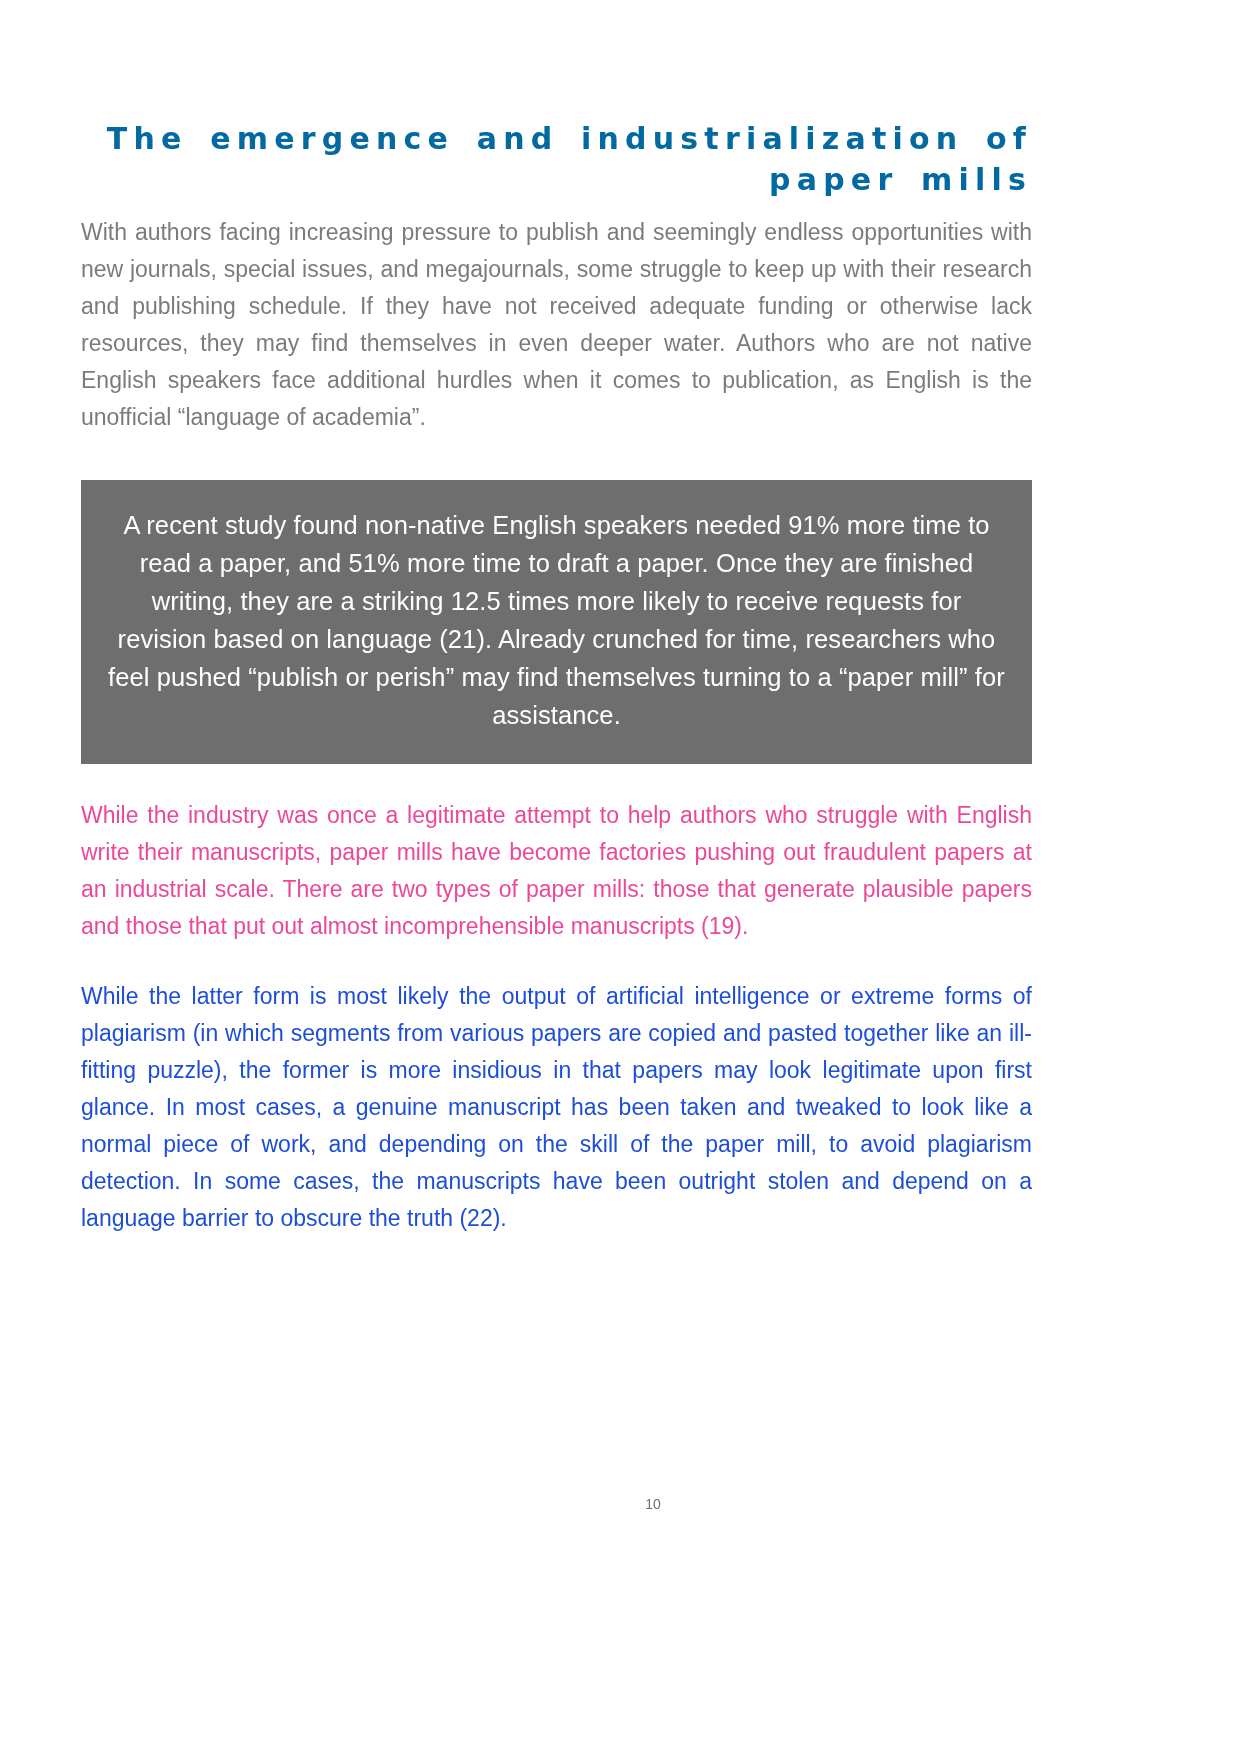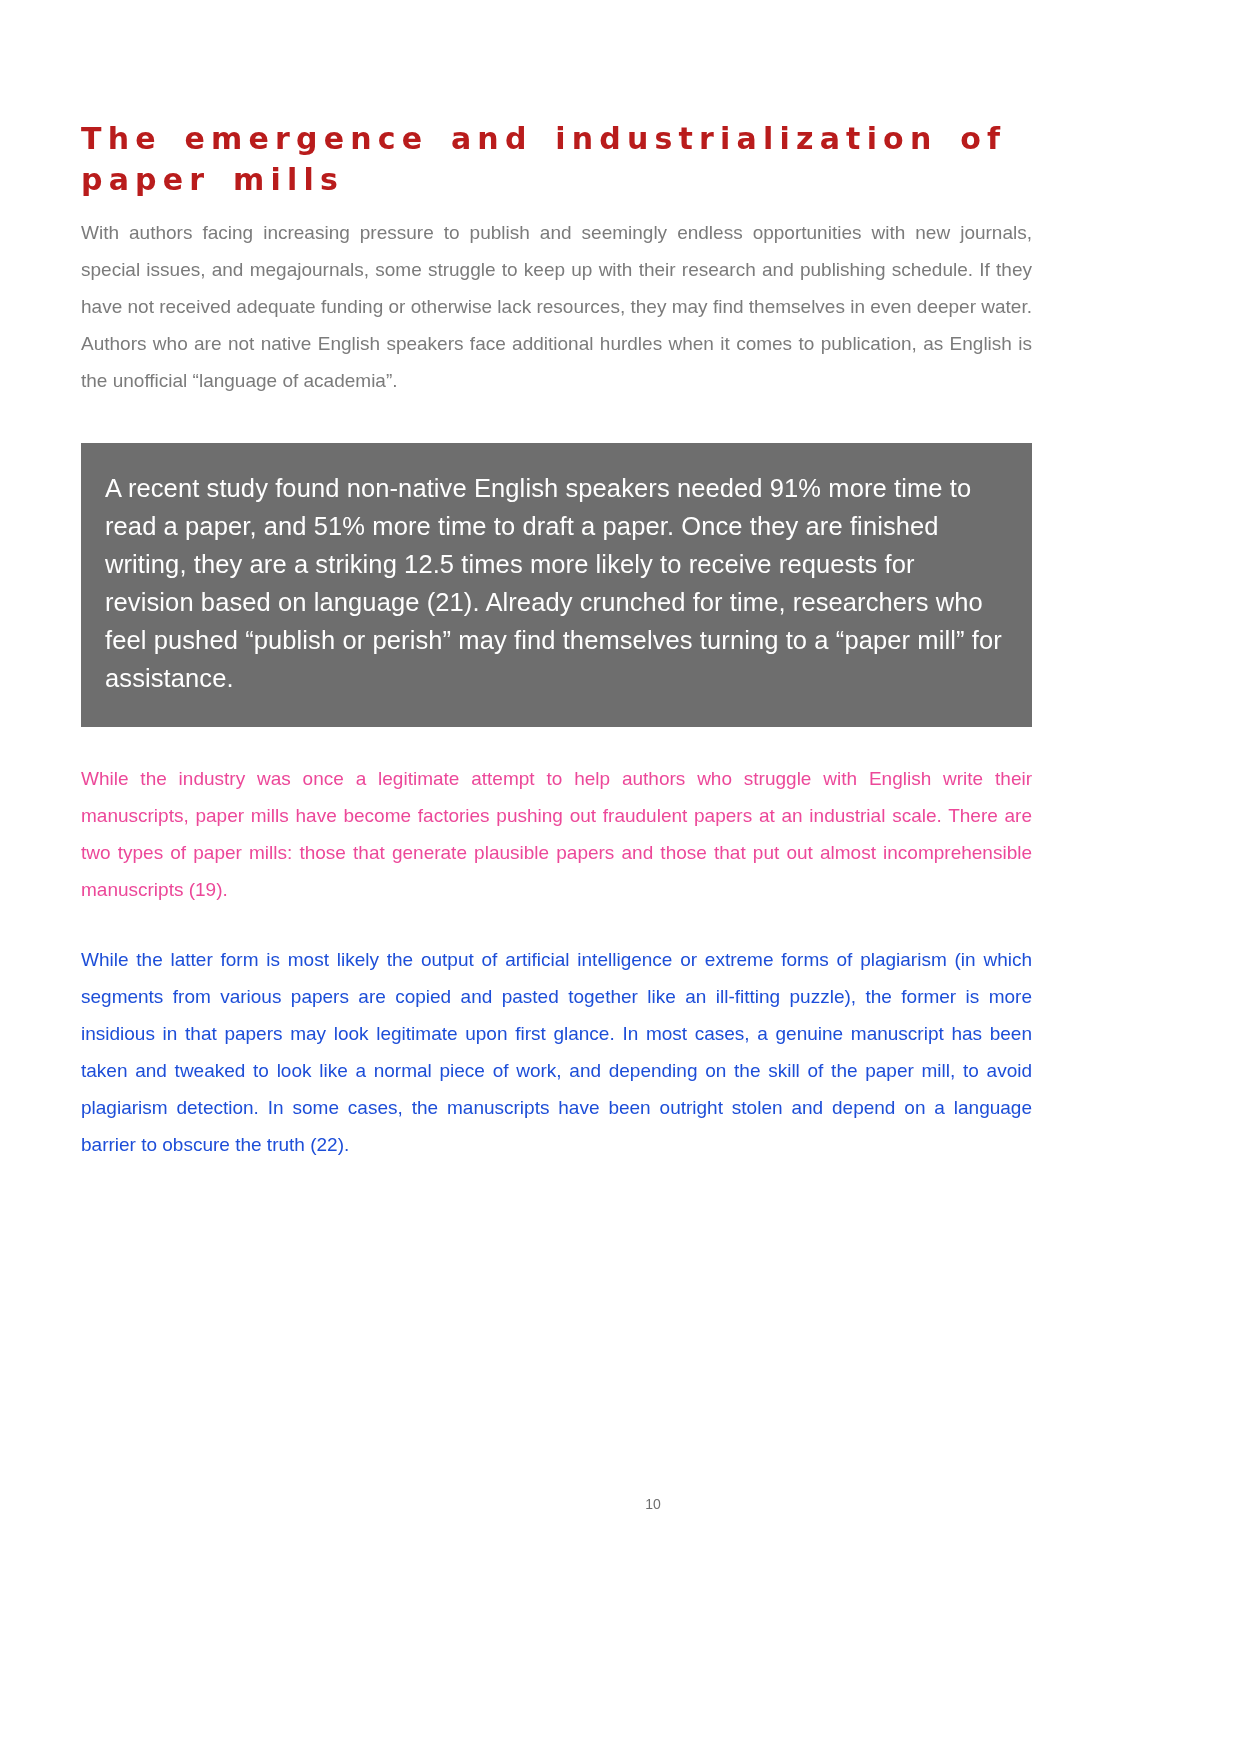--- a/index.html
+++ b/index.html
@@ -21,27 +21,28 @@
     left: 81px;
     top: 118px;
     width: 951px;
   }
   .doc-title {
     font-family: "DejaVu Sans", sans-serif;
     font-weight: 700;
     font-size: 30px;
     line-height: 41px;
     letter-spacing: 6.2px;
-    color: #b91c1c;
+    color: #0369a1;
     margin: 0 0 14px 0;
     word-spacing: 6px;
+    text-align: right;
   }
   .body-par {
     font-family: "Liberation Sans", sans-serif;
-    font-size: 19px;
+    font-size: 23px;
     line-height: 37px;
     text-align: justify;
     color: #7b7b7b;
     margin: 0;
   }
   .par-first {
     color: #7b7b7b;
     margin-top: 9px;
   }
   .par-light {
@@ -57,20 +58,21 @@
     background: #6e6e6e;
     color: #ffffff;
     padding: 26px 24px 30px 24px;
     box-sizing: border-box;
     width: 951px;
   }
   .callout-text {
     font-family: "Liberation Sans", sans-serif;
     font-size: 25.5px;
     line-height: 38px;
+    text-align: center;
     color: #ffffff;
     margin: 0;
     letter-spacing: 0.1px;
   }
   .page-number {
     position: absolute;
     left: 0;
     top: 1496px;
     width: 1240px;
     text-align: center;

